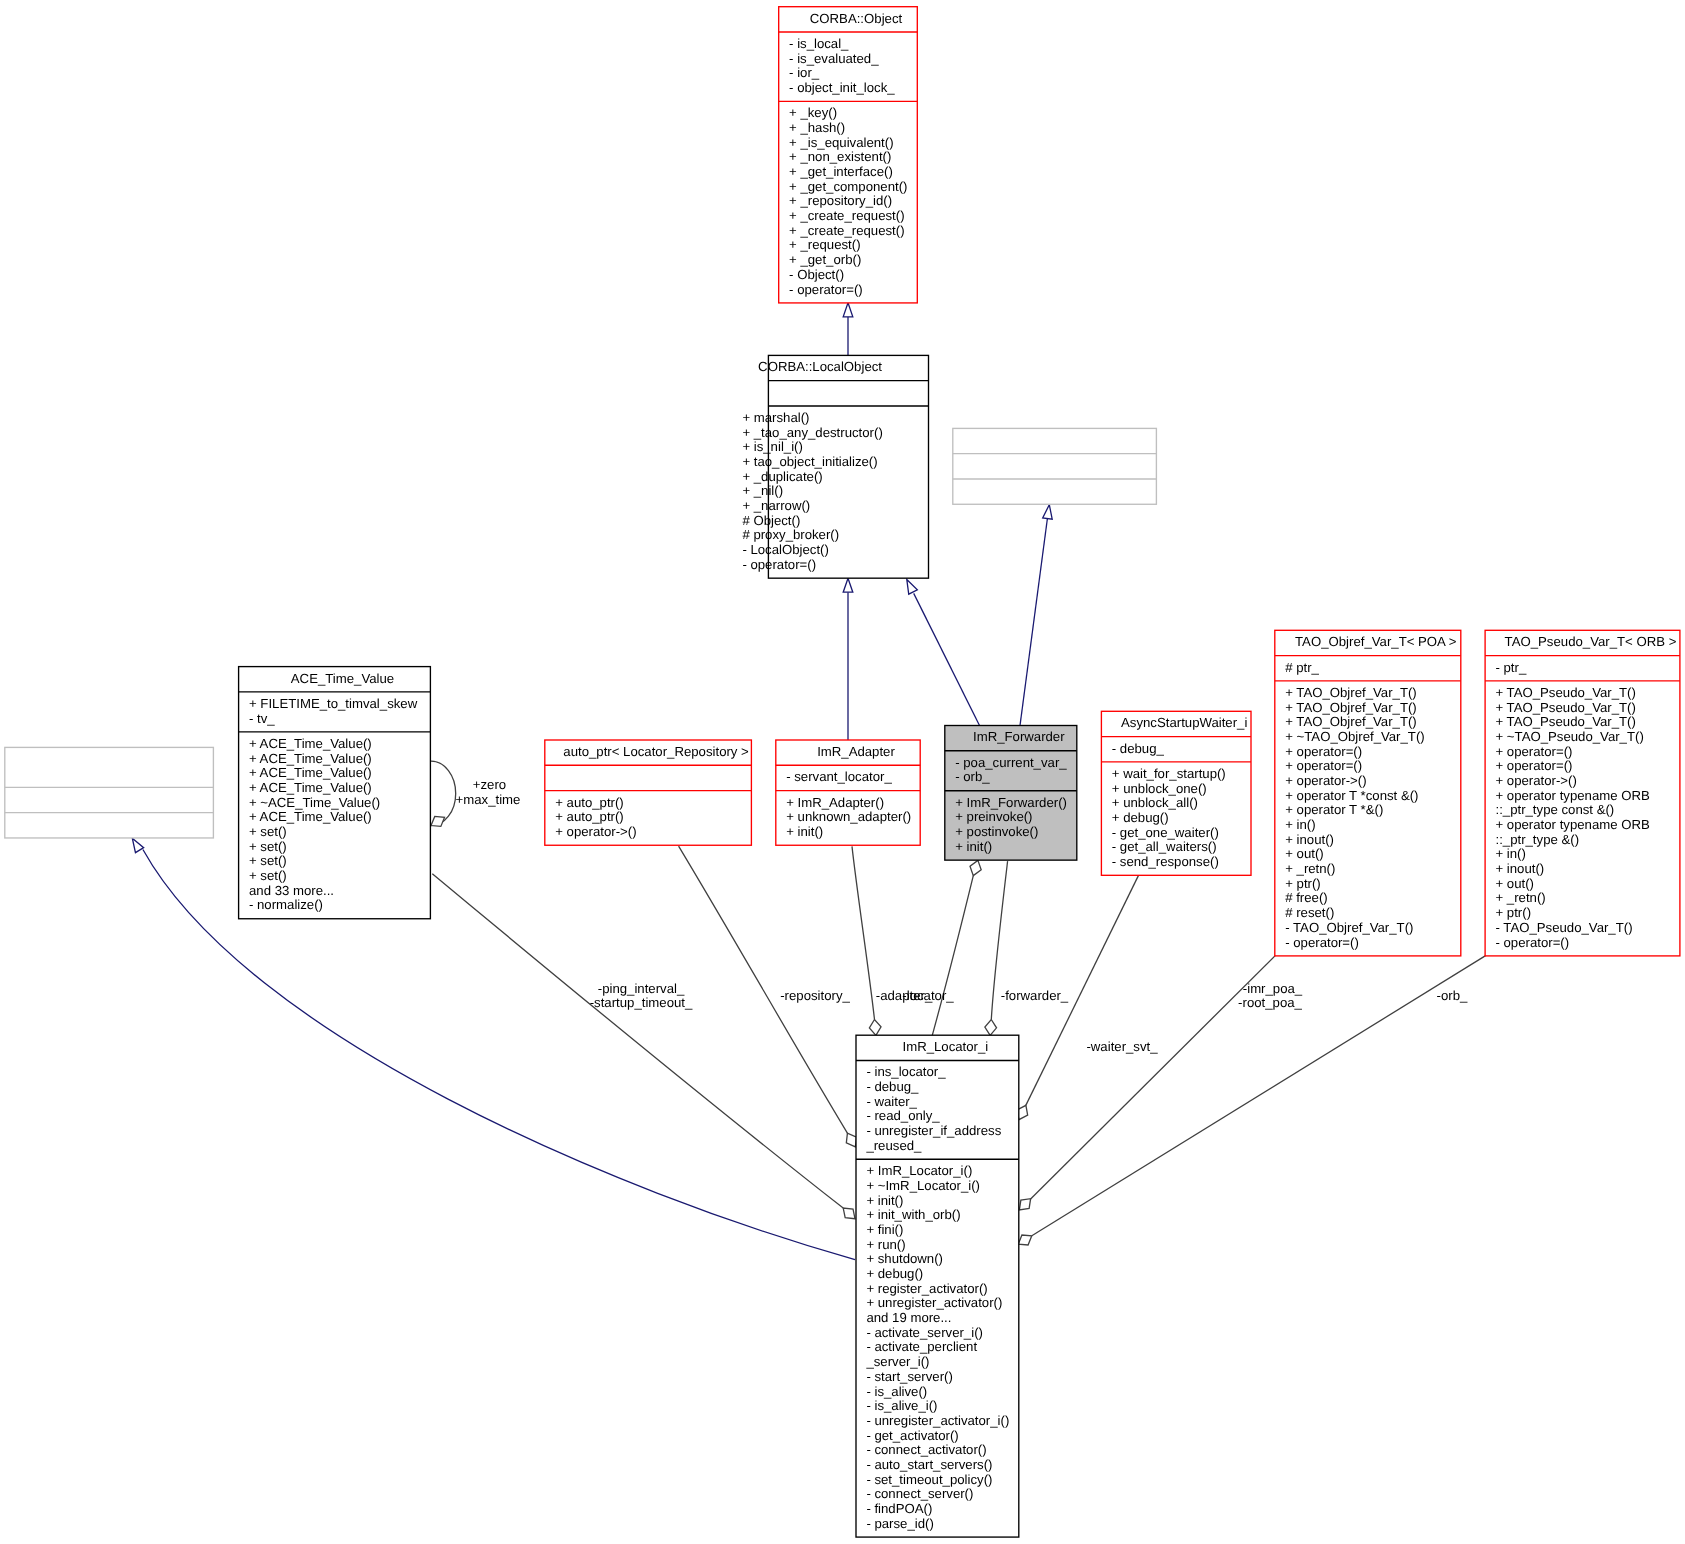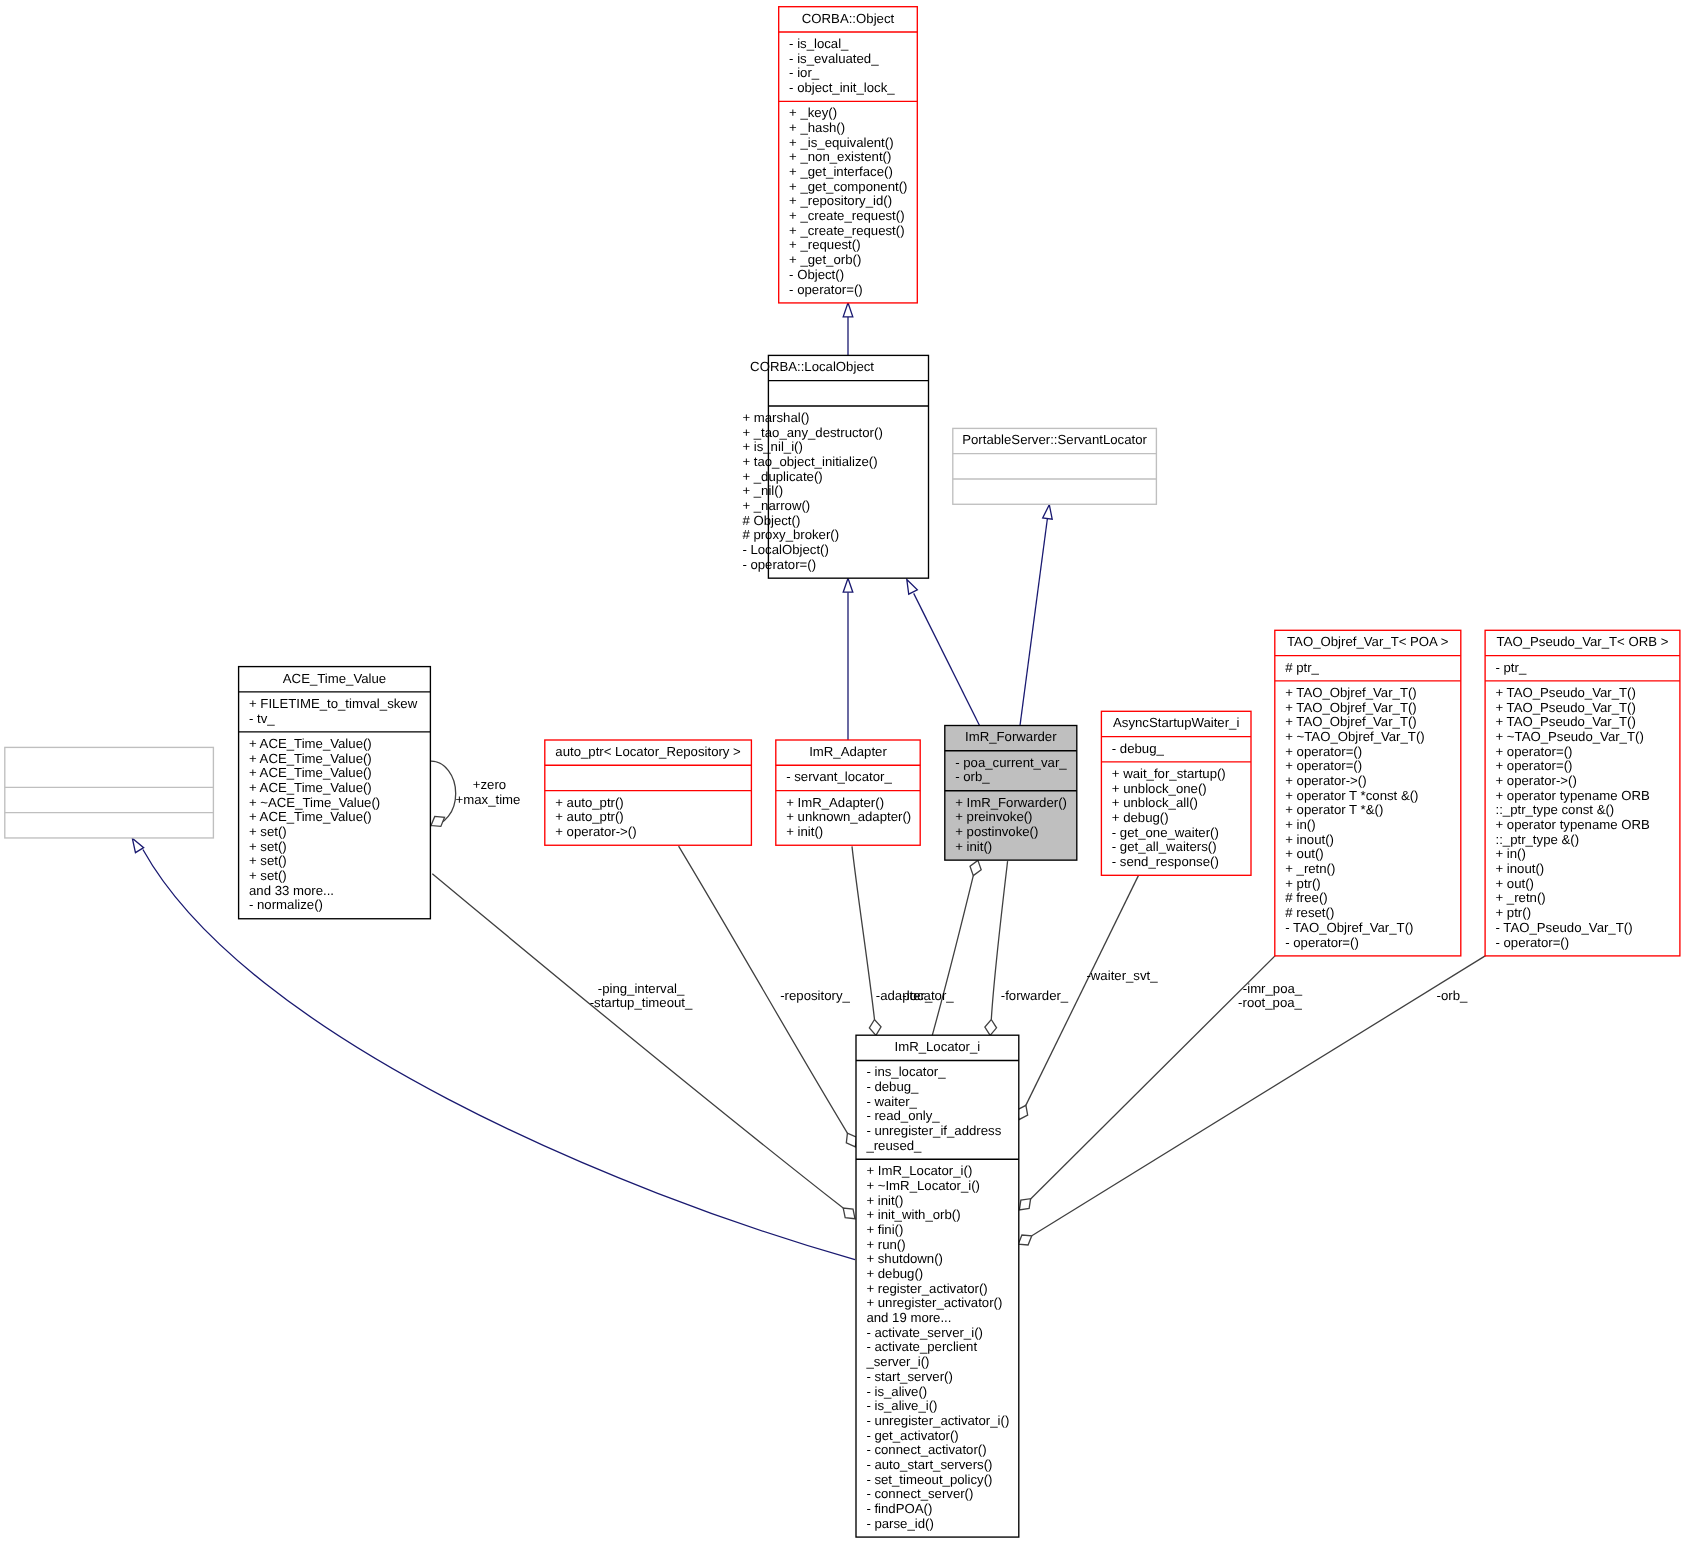--- a/index.html
+++ b/index.html
@@ -2,21 +2,21 @@
 <html><head>
 <meta charset="utf-8">
 <style>
   html,body{margin:0;padding:0;background:#ffffff;}
   #canvas{position:relative;width:1685px;height:1544px;background:#ffffff;overflow:hidden;
           font-family:"Liberation Sans",sans-serif;font-size:13.20px;color:#000000;
           -webkit-font-smoothing:antialiased;text-rendering:geometricPrecision;}
   svg.layer{position:absolute;left:0;top:0;width:1685px;height:1544px;overflow:visible;}
   .node{position:absolute;}
   .ml{position:absolute;left:0;white-space:pre;line-height:14.69px;padding-left:10.40px;}
-  .ml.tc{text-align:center;padding-left:0;}
+  .ml.tc{text-align:center;padding-left:8px;}
   .elab{position:absolute;white-space:pre;line-height:14.69px;transform:translateX(-50%);}
 </style>
 </head>
 <body>
 
 <div id="canvas">
 <svg class="layer" viewBox="0 0 1685 1544" width="1685" height="1544">
 <path d="M 848.0,355.4 L 848.0,316.8" fill="none" stroke="#191970" stroke-width="1.3"></path>
 <polygon points="848.00,302.80 852.80,316.80 843.20,316.80" fill="#ffffff" stroke="#191970" stroke-width="1.3" stroke-linejoin="miter"></polygon>
 <path d="M 848.0,740.0 L 848.0,592.2" fill="none" stroke="#191970" stroke-width="1.3"></path>
@@ -135,23 +135,20 @@
 <div class="ml" style="top:84.91px"><div>+ is_nil_i()</div></div>
 <div class="ml" style="top:99.60px"><div>+ tao_object_initialize()</div></div>
 <div class="ml" style="top:114.29px"><div>+ _duplicate()</div></div>
 <div class="ml" style="top:128.98px"><div>+ _nil()</div></div>
 <div class="ml" style="top:143.67px"><div>+ _narrow()</div></div>
 <div class="ml" style="top:158.36px"><div># Object()</div></div>
 <div class="ml" style="top:173.05px"><div># proxy_broker()</div></div>
 <div class="ml" style="top:187.74px"><div>- LocalObject()</div></div>
 <div class="ml" style="top:202.43px"><div>- operator=()</div></div>
 </div>
-<div class="node" style="left:952.80px;top:428.40px;width:203.60px;height:75.87px">
-<div class="ml tc" style="top:4.95px;width:203.60px"><div>PortableServer::ServantLocator</div></div>
-</div>
 <div class="node" style="left:238.60px;top:666.60px;width:191.80px;height:252.15px">
 <div class="ml tc" style="top:4.95px;width:191.80px"><div>ACE_Time_Value</div></div>
 <div class="ml" style="top:30.24px"><div>+ FILETIME_to_timval_skew</div></div>
 <div class="ml" style="top:44.93px"><div>- tv_</div></div>
 <div class="ml" style="top:70.22px"><div>+ ACE_Time_Value()</div></div>
 <div class="ml" style="top:84.91px"><div>+ ACE_Time_Value()</div></div>
 <div class="ml" style="top:99.60px"><div>+ ACE_Time_Value()</div></div>
 <div class="ml" style="top:114.29px"><div>+ ACE_Time_Value()</div></div>
 <div class="ml" style="top:128.98px"><div>+ ~ACE_Time_Value()</div></div>
 <div class="ml" style="top:143.67px"><div>+ ACE_Time_Value()</div></div>
@@ -270,17 +267,17 @@
 <div class="ml" style="top:481.54px"><div>- parse_id()</div></div>
 </div>
 <div class="elab" style="left:489.50px;top:777.65px">+zero</div>
 <div class="elab" style="left:488.00px;top:792.65px">+max_time</div>
 <div class="elab" style="left:641.00px;top:981.65px">-ping_interval_</div>
 <div class="elab" style="left:641.00px;top:996.15px">-startup_timeout_</div>
 <div class="elab" style="left:815.00px;top:988.65px">-repository_</div>
 <div class="elab" style="left:904.00px;top:988.65px">-adapter_</div>
 <div class="elab" style="left:928px;top:988.65px">-locator_</div>
 <div class="elab" style="left:1034.50px;top:988.65px">-forwarder_</div>
-<div class="elab" style="left:1122.00px;top:969px">-waiter_svt_</div>
+<div class="elab" style="left:1122.00px;top:1040px">-waiter_svt_</div>
 <div class="elab" style="left:1272.50px;top:981.65px">-imr_poa_</div>
 <div class="elab" style="left:1270.00px;top:996.15px">-root_poa_</div>
 <div class="elab" style="left:1452.00px;top:988.65px">-orb_</div>
 </div>
 
 </body></html>

